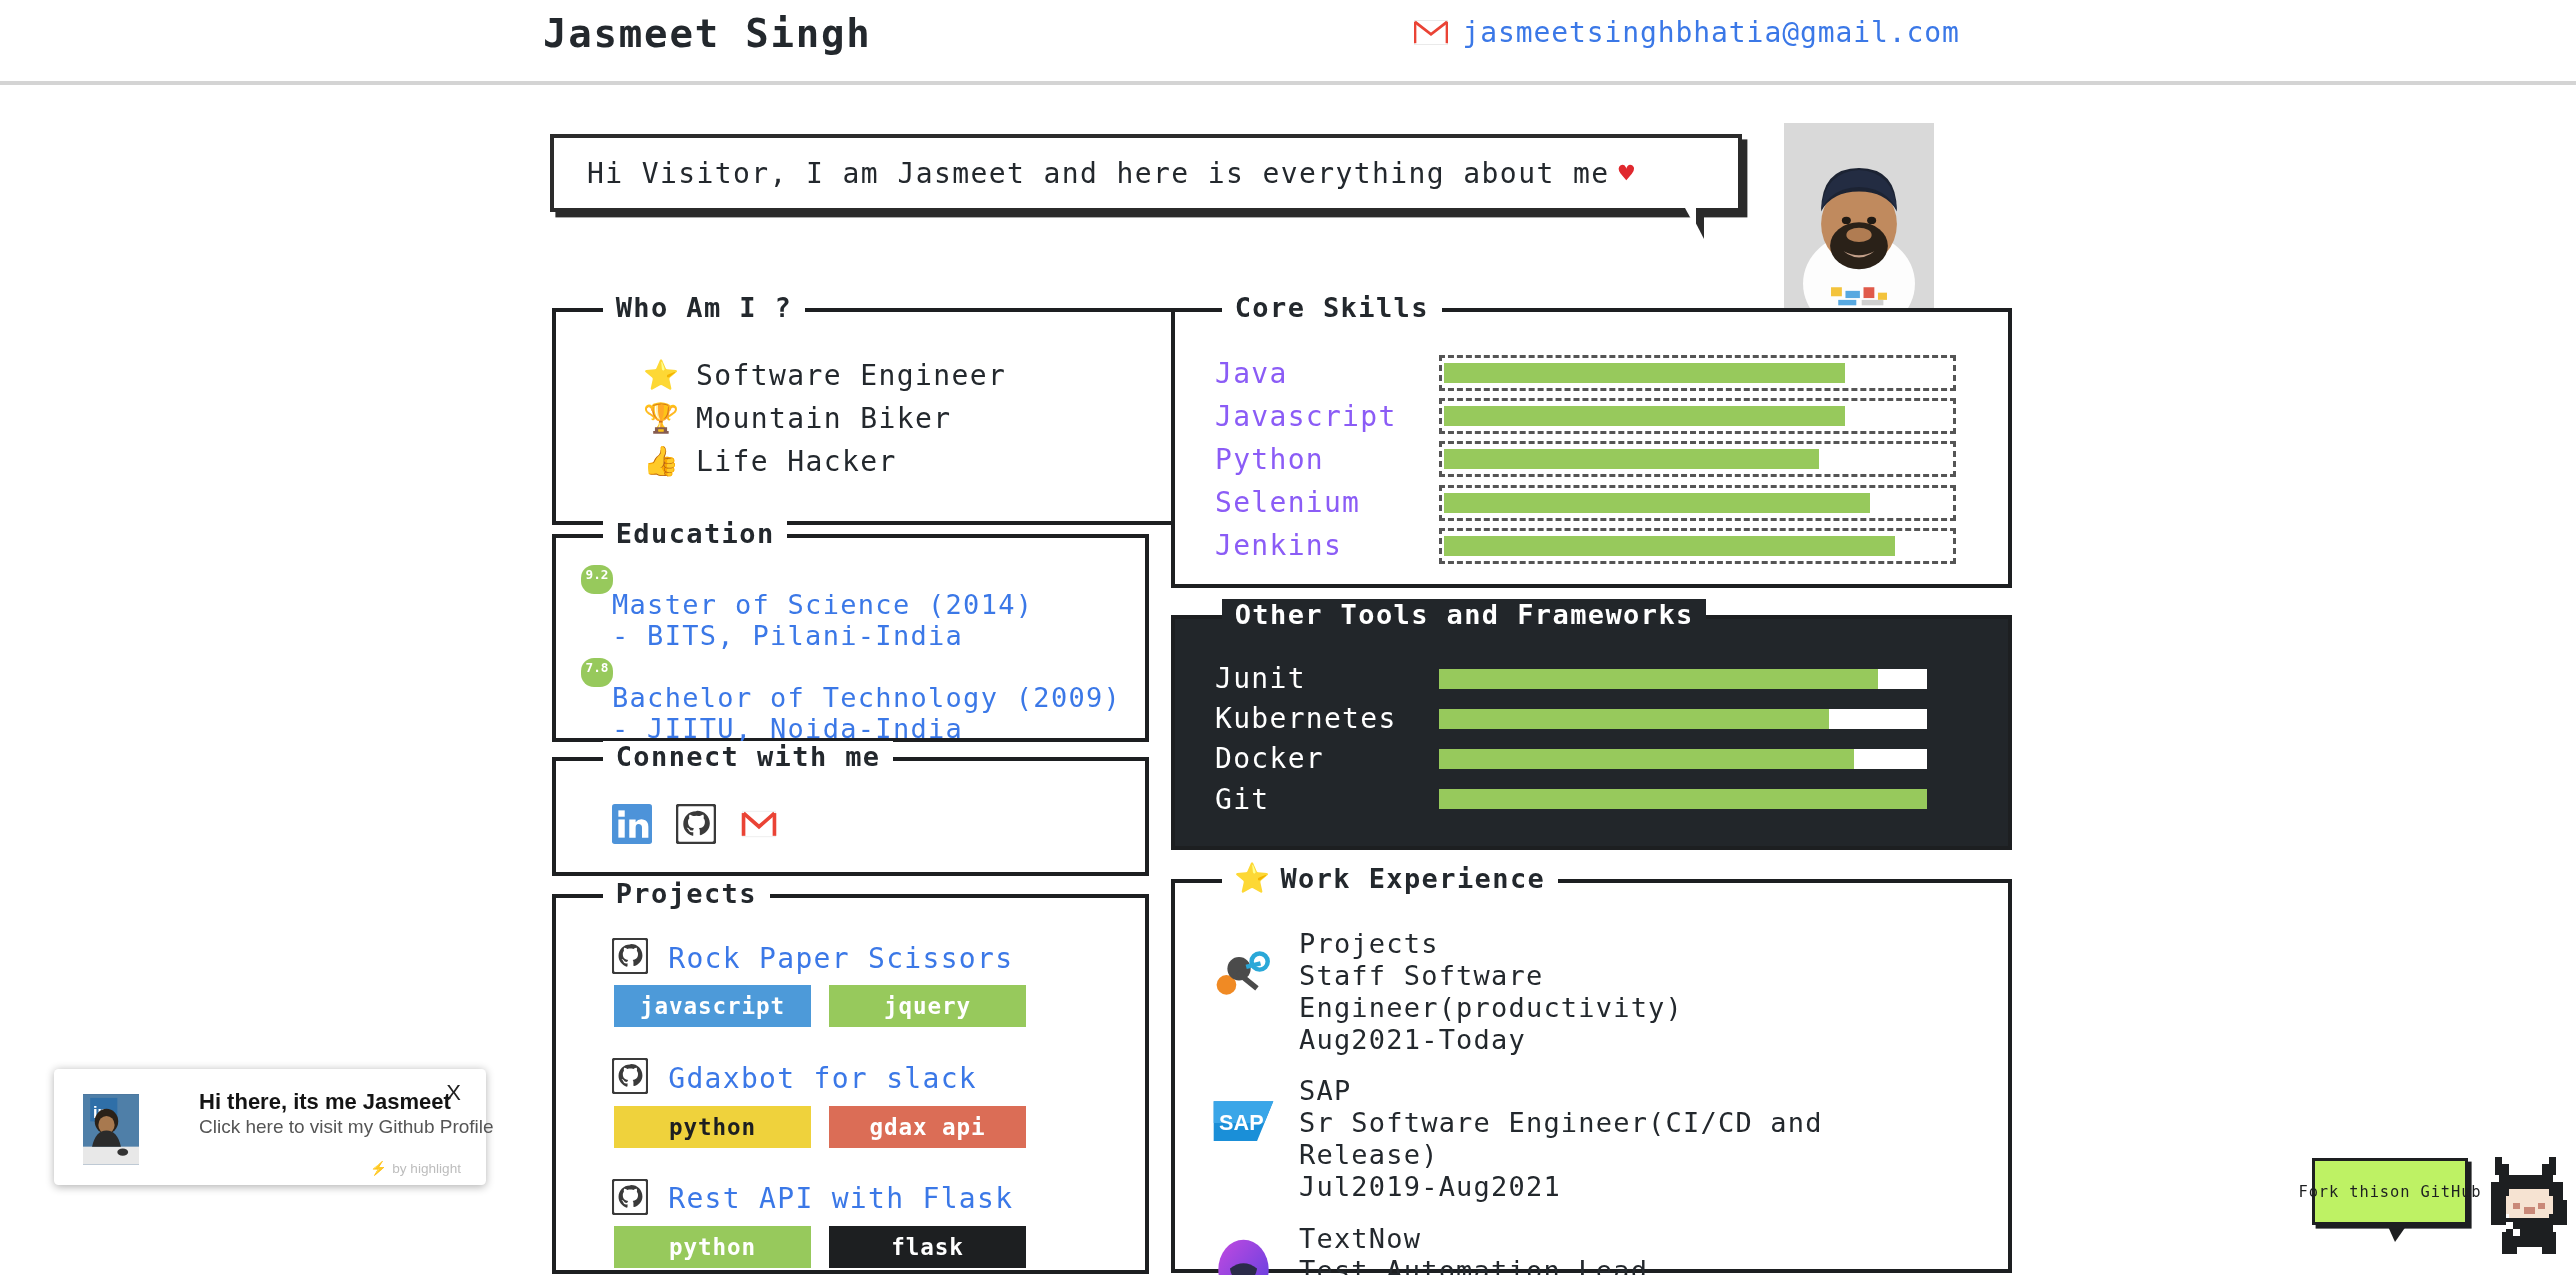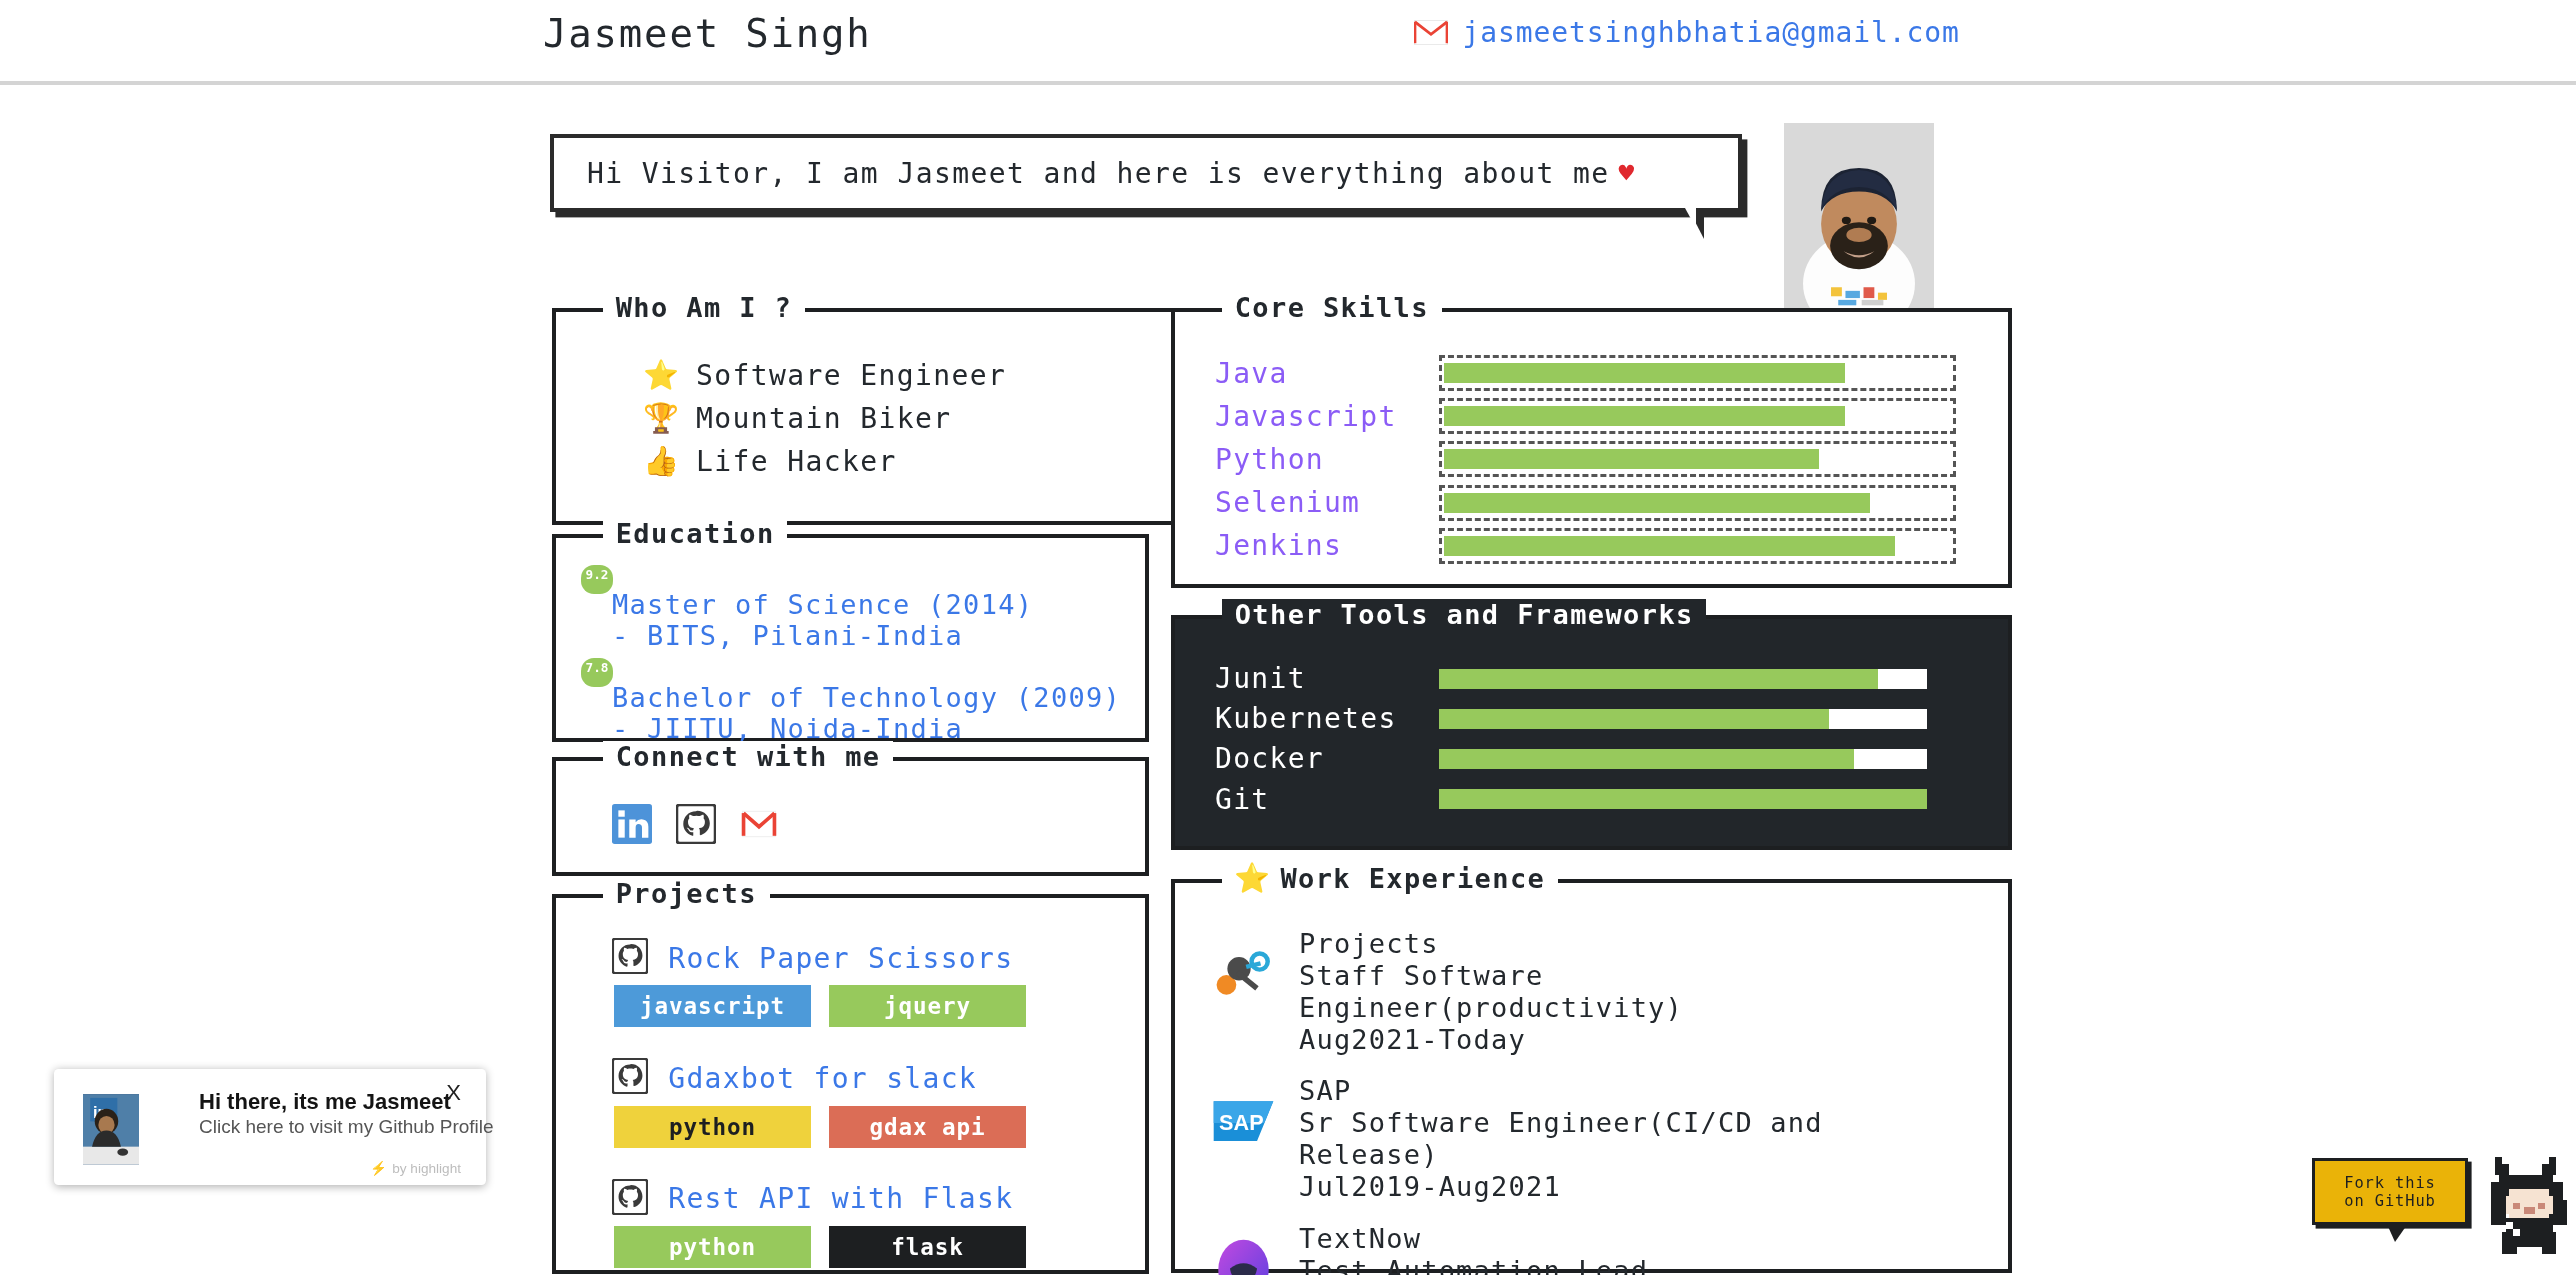--- a/index.html
+++ b/index.html
@@ -14,21 +14,21 @@
   #root { position: relative; width: 2576px; height: 1275px; background:#fff; }
 
   
   .header {
     position: absolute; top: 0; left: 0; width: 2576px; height: 85px;
     border-bottom: 4.5px solid #d4d4d4;
     background: #fff;
   }
   .hdr-name {
     position: absolute; left: 543px; top: 11px;
-    font-size: 39px; font-weight: normal; color: #23282d;
+    font-size: 39px; font-weight: bold; color: #23282d;
     letter-spacing: 1.8px; white-space: nowrap;
   }
   .hdr-mail {
     position: absolute; left: 1414px; top: 16.3px;
     display: flex; align-items: center; gap: 14.5px;
   }
   .hdr-mail-link {
     font-size: 28px; color: #3b78e7; text-decoration: none;
     letter-spacing: 0.9px; white-space: nowrap;
   }
@@ -195,23 +195,23 @@
   .notif-by {
     position: absolute; right: 25px; bottom: 9px;
     font-size: 13.6px; color: #bdbdbd; white-space: nowrap;
     display:flex; align-items:center; gap:4.5px;
   }
 
   
   .fork-wrap { position: absolute; left: 2312px; top: 1158px; }
   .fork-bubble {
     position: relative; width: 156px; height: 67px;
-    background: #eab308; border: 3.6px solid #1d1f21;
+    background: #bef264; border: 3.6px solid #1d1f21;
     box-shadow: 3.6px 3.6px 0 0 #1d1f21;
-    display: flex; flex-direction: column;
+    display: flex; 
     align-items: center; justify-content: center;
   }
   .fork-line { font-size: 15.4px; color: #1d1f21; letter-spacing: 0.9px; white-space: nowrap; }
   .fork-tail {
     position: absolute; left: 71px; bottom: -20px;
     width: 0; height: 0;
     border-left: 9px solid transparent;
     border-right: 14.5px solid transparent;
     border-top: 20px solid #1d1f21;
   }

